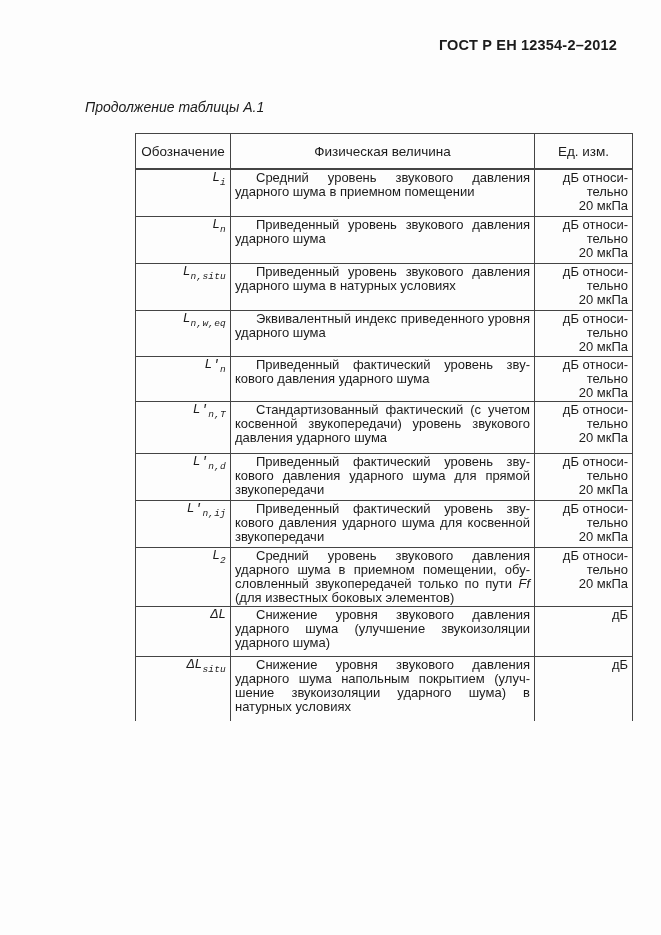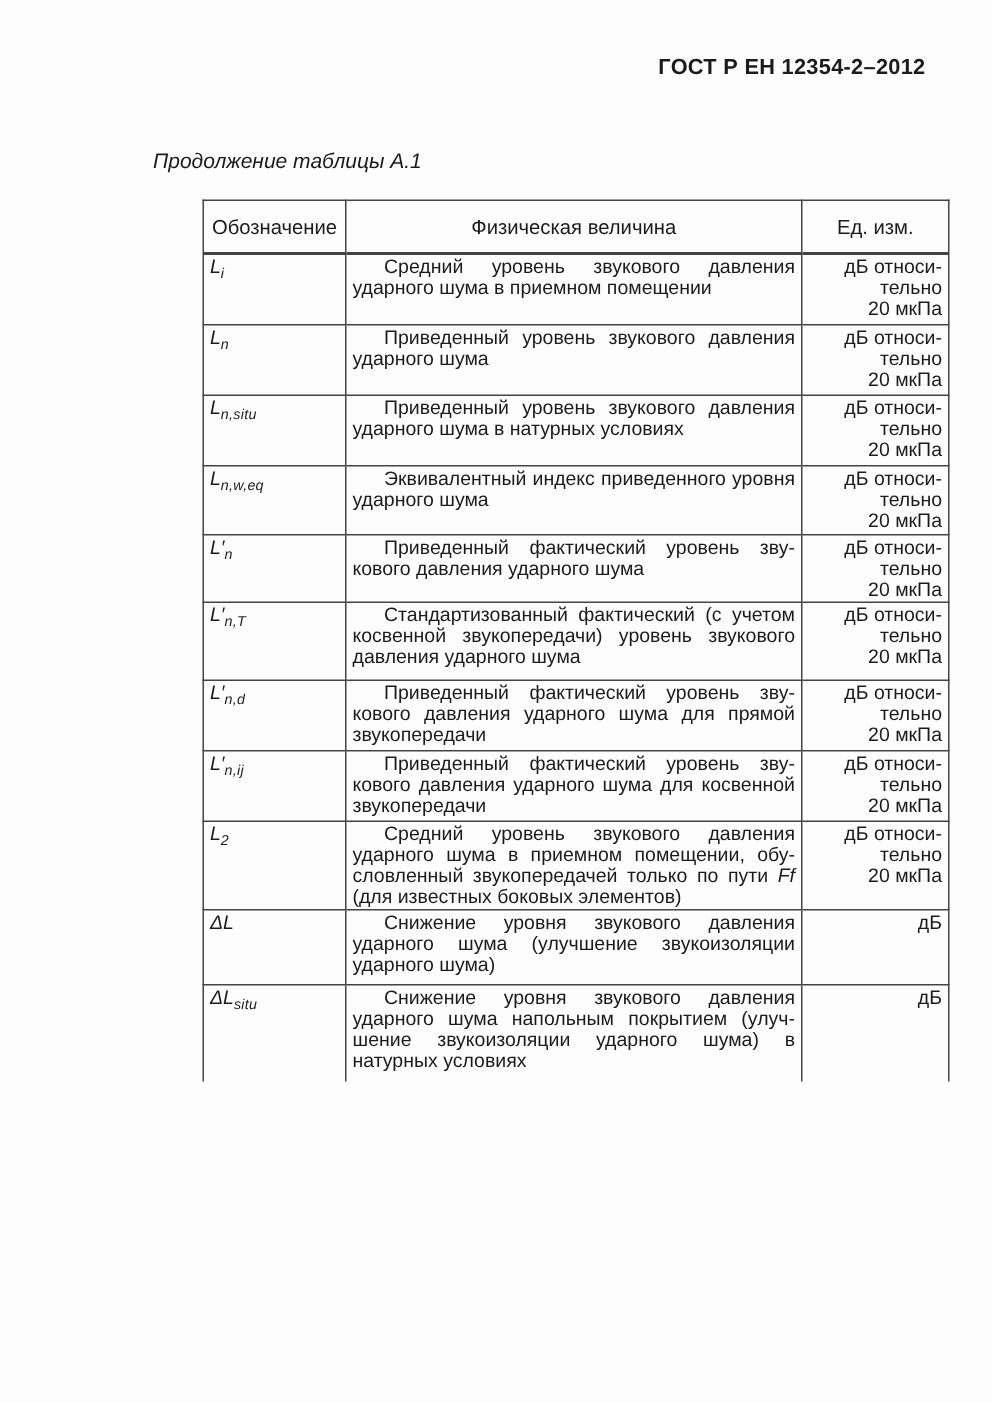--- a/index.html
+++ b/index.html
@@ -5,21 +5,21 @@
   html,body{margin:0;padding:0;background:#fdfdfd;}
   .page{
     position:relative;width:661px;height:856px;background:#fdfdfd;
     font-family:"Liberation Sans",sans-serif;color:#1b1b1b;overflow:hidden;
   }
   .doc-code{
     position:absolute;top:37px;right:44px;
     font-size:14.5px;font-weight:bold;letter-spacing:0.2px;
   }
   .caption{
-    position:absolute;top:99px;left:102px;
+    position:absolute;top:99px;left:85px;
     font-size:14px;font-style:italic;
   }
   table.a1{
     position:absolute;top:133px;left:123px;width:497px;
     border-collapse:collapse;table-layout:fixed;margin-left:12px;
   }
   table.a1 col.c1{width:95px;}
   table.a1 col.c2{width:304px;}
   table.a1 col.c3{width:98px;}
   table.a1 th, table.a1 td{
@@ -29,22 +29,22 @@
     overflow:hidden;
   }
   table.a1 thead th{
     height:30px;font-size:13.5px;text-align:center;vertical-align:middle;
     border-bottom-width:2px;padding:2px 3px;
   }
   table.a1 tbody td{
     font-size:13px;line-height:14px;padding:1px 4px;
   }
   td.sym{
-    text-align:left;vertical-align:middle;
-    font-family:Liberation Sans, sans-serif;font-style:italic;font-size:14.5px;
+    text-align:right;vertical-align:middle;
+    font-family:Liberation Mono, monospace;font-style:italic;font-size:14.5px;
   }
   td.sym sub{font-size:9.5px;line-height:1;letter-spacing:0.2px;}
   td.desc{
     text-align:justify;text-indent:21px;padding:1px 5px;
     vertical-align:top;
   }
   td.desc .em{font-style:italic;}
   td.unit{
     text-align:right;vertical-align:top;white-space:pre-line;padding:1px 2px;
   }

